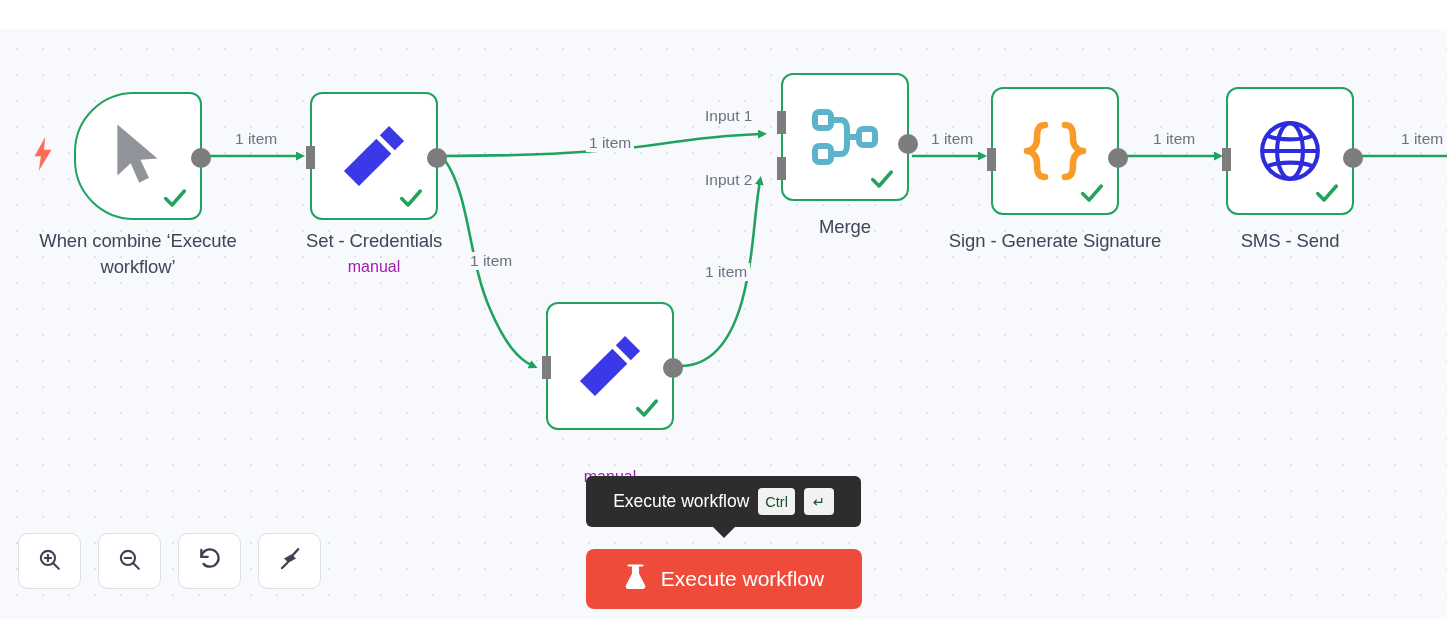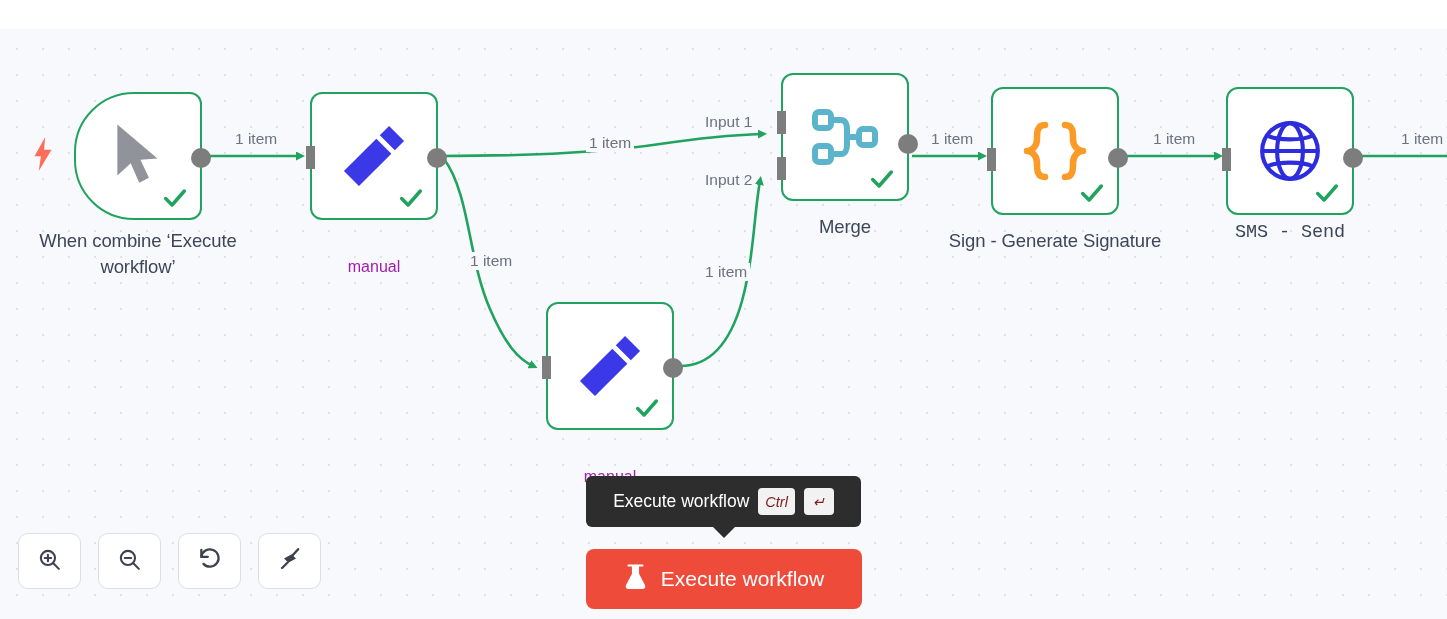--- a/index.html
+++ b/index.html
@@ -150,26 +150,26 @@
     width: 275px; height: 51px;
     background: #2d2d2d;
     border-radius: 6px;
     display: flex; align-items: center; justify-content: center;
     gap: 9px;
     z-index: 21;
   }
   #tooltip-text { color: #ffffff; font-size: 17.5px; }
   .key-badge {
     background: #f2f2f2;
-    color: #7f1d1d;
+    color: #14532d;
     border-radius: 4px;
     font-size: 14.5px;
     min-width: 30px; height: 27px;
     padding: 0 7px;
-    display: flex; align-items: center; justify-content: center; font-style: italic;
+    display: flex; align-items: center; justify-content: center;
   }
   #tooltip-arrow {
     position: absolute;
     left: 50%; transform: translateX(-50%);
     bottom: -11px;
     width: 0; height: 0;
     border-left: 12px solid transparent;
     border-right: 12px solid transparent;
     border-top: 12px solid #2d2d2d;
   }
@@ -204,21 +204,21 @@
     </svg>
 
     <div class="edge-label" style="left:232px; top:101px;">1 item</div>
     <div class="edge-label" style="left:586px; top:105px;">1 item</div>
     <div class="edge-label" style="left:467px; top:223px;">1 item</div>
     <div class="edge-label" style="left:702px; top:234px;">1 item</div>
     <div class="edge-label" style="left:928px; top:101px;">1 item</div>
     <div class="edge-label" style="left:1150px; top:101px;">1 item</div>
     <div class="edge-label" style="left:1398px; top:101px;">1 item</div>
 
-    <div class="port-label" style="left:705px; top:84px;">Input 1</div>
+    <div class="port-label" style="left:705px; top:78px;">Input 1</div>
     <div class="port-label" style="left:705px; top:142px;text-align:center;">Input 2</div>
 
     <div class="trigger-bolt" style="left:30px; top:108px;">
       <svg width="26" height="34" viewBox="0 0 24 32" fill="none">
         <path d="M14 0 L4 18 H10 L8 32 L20 12 H13 Z" fill="#ff6d5a"></path>
       </svg>
     </div>
 
     <div class="node trigger" style="left:74px; top:63px;">
       <div class="node-icon">
@@ -243,20 +243,21 @@
           <path d="M34 17 L47 30 L19 58 L6 45 Z" fill="#3b38e8"></path>
         </svg>
       </div>
       <div class="node-check">
         <svg width="28" height="28" viewBox="0 0 24 24" fill="none">
           <path d="M4 12.5 L9.5 18 L20 6" stroke="#21a35f" stroke-width="3" stroke-linecap="round" stroke-linejoin="round"></path>
         </svg>
       </div>
       <div class="port-in" style="top:52px;"></div>
       <div class="port-out" style="top:54px;"></div>
+      <div class="node-label">Set - Credentials</div>
       <div class="node-sub" style="top:164px;">manual</div>
     </div>
 
     <div class="node" style="left:546px; top:273px;">
       <div class="node-icon">
         <svg width="74" height="74" viewBox="0 0 64 64" fill="none">
           <path d="M45 6 L58 19 L50 27 L37 14 Z" fill="#3b38e8"></path>
           <path d="M34 17 L47 30 L19 58 L6 45 Z" fill="#3b38e8"></path>
         </svg>
       </div>
@@ -318,21 +319,21 @@
           <path d="M10 47 C19 42 45 42 54 47"></path>
         </svg>
       </div>
       <div class="node-check">
         <svg width="28" height="28" viewBox="0 0 24 24" fill="none">
           <path d="M4 12.5 L9.5 18 L20 6" stroke="#21a35f" stroke-width="3" stroke-linecap="round" stroke-linejoin="round"></path>
         </svg>
       </div>
       <div class="port-in" style="top:59px;"></div>
       <div class="port-out" style="top:59px;"></div>
-      <div class="node-label" style="top:131px;font-family:Liberation Mono, monospace;">SMS - Send</div>
+      <div class="node-label" style="top:139px;">SMS - Send</div>
     </div>
 
     <div id="toolbar">
       <div class="tool-btn">
         <span>
           <svg width="25" height="25" viewBox="0 0 24 24" fill="none" stroke="#3c4250" stroke-width="2" stroke-linecap="round">
             <circle cx="10.5" cy="10.5" r="6.8"></circle>
             <line x1="15.4" y1="15.4" x2="21" y2="21"></line>
             <line x1="10.5" y1="7.4" x2="10.5" y2="13.6"></line>
             <line x1="7.4" y1="10.5" x2="13.6" y2="10.5"></line>

